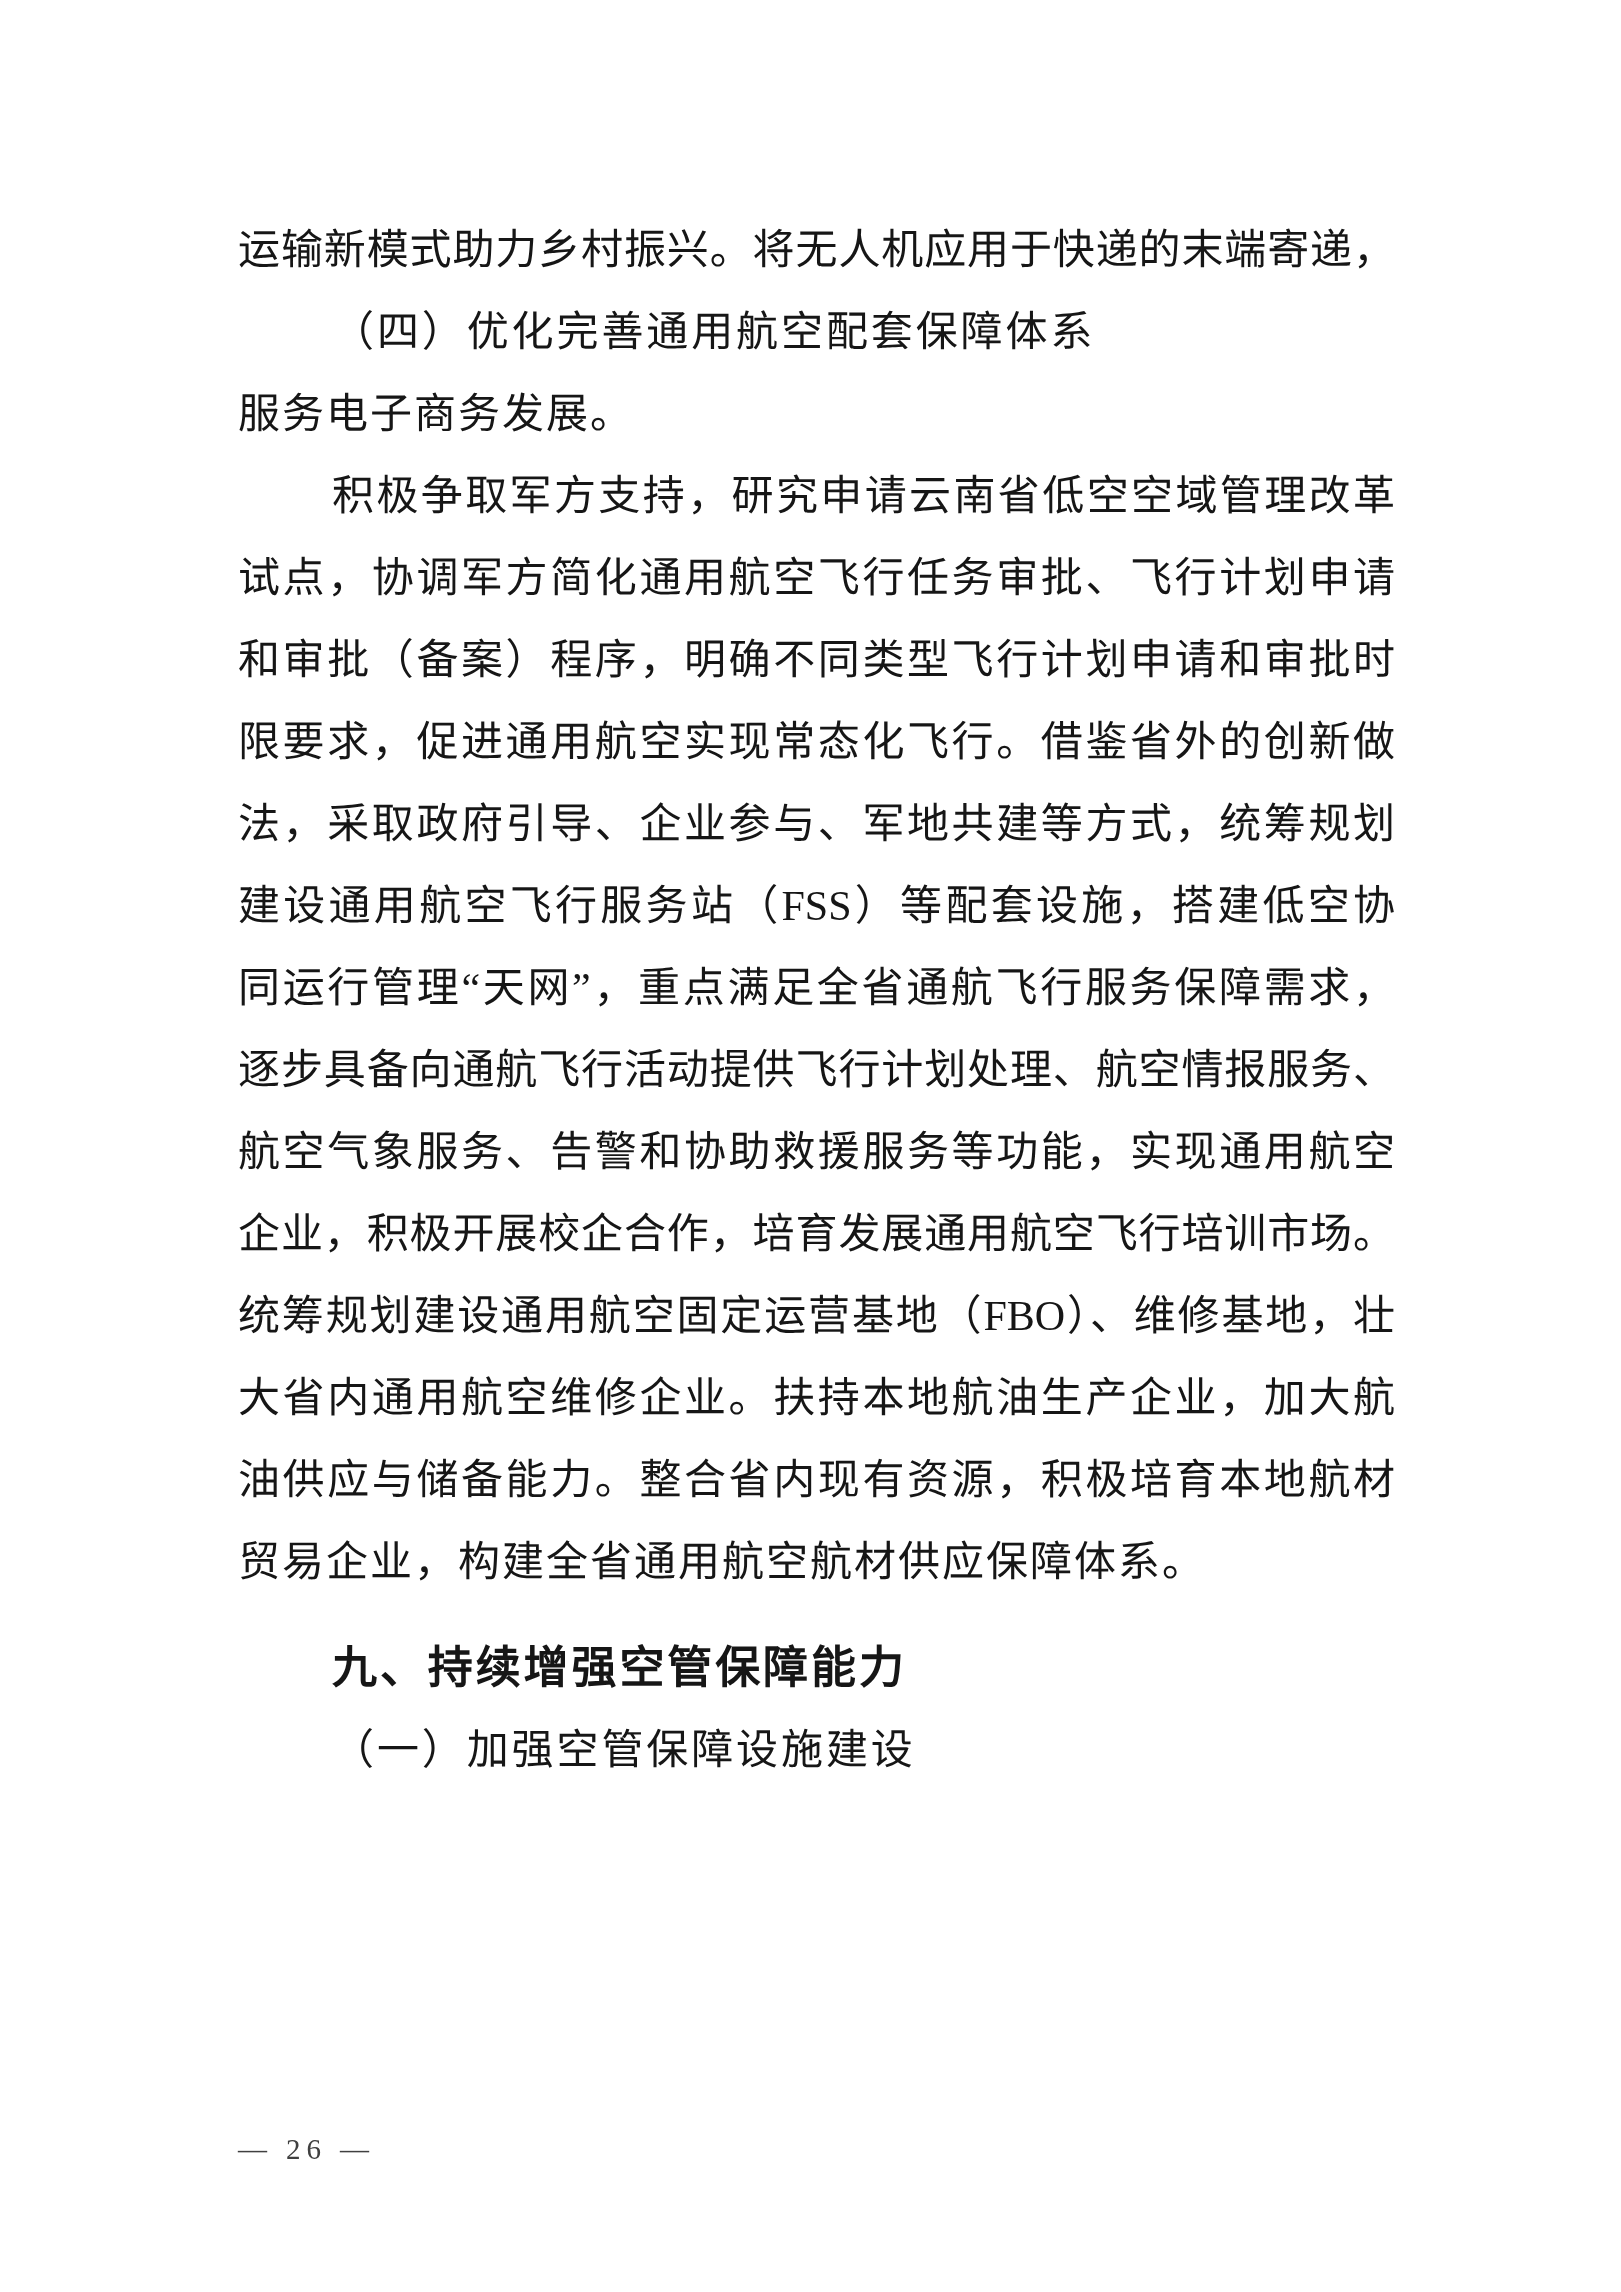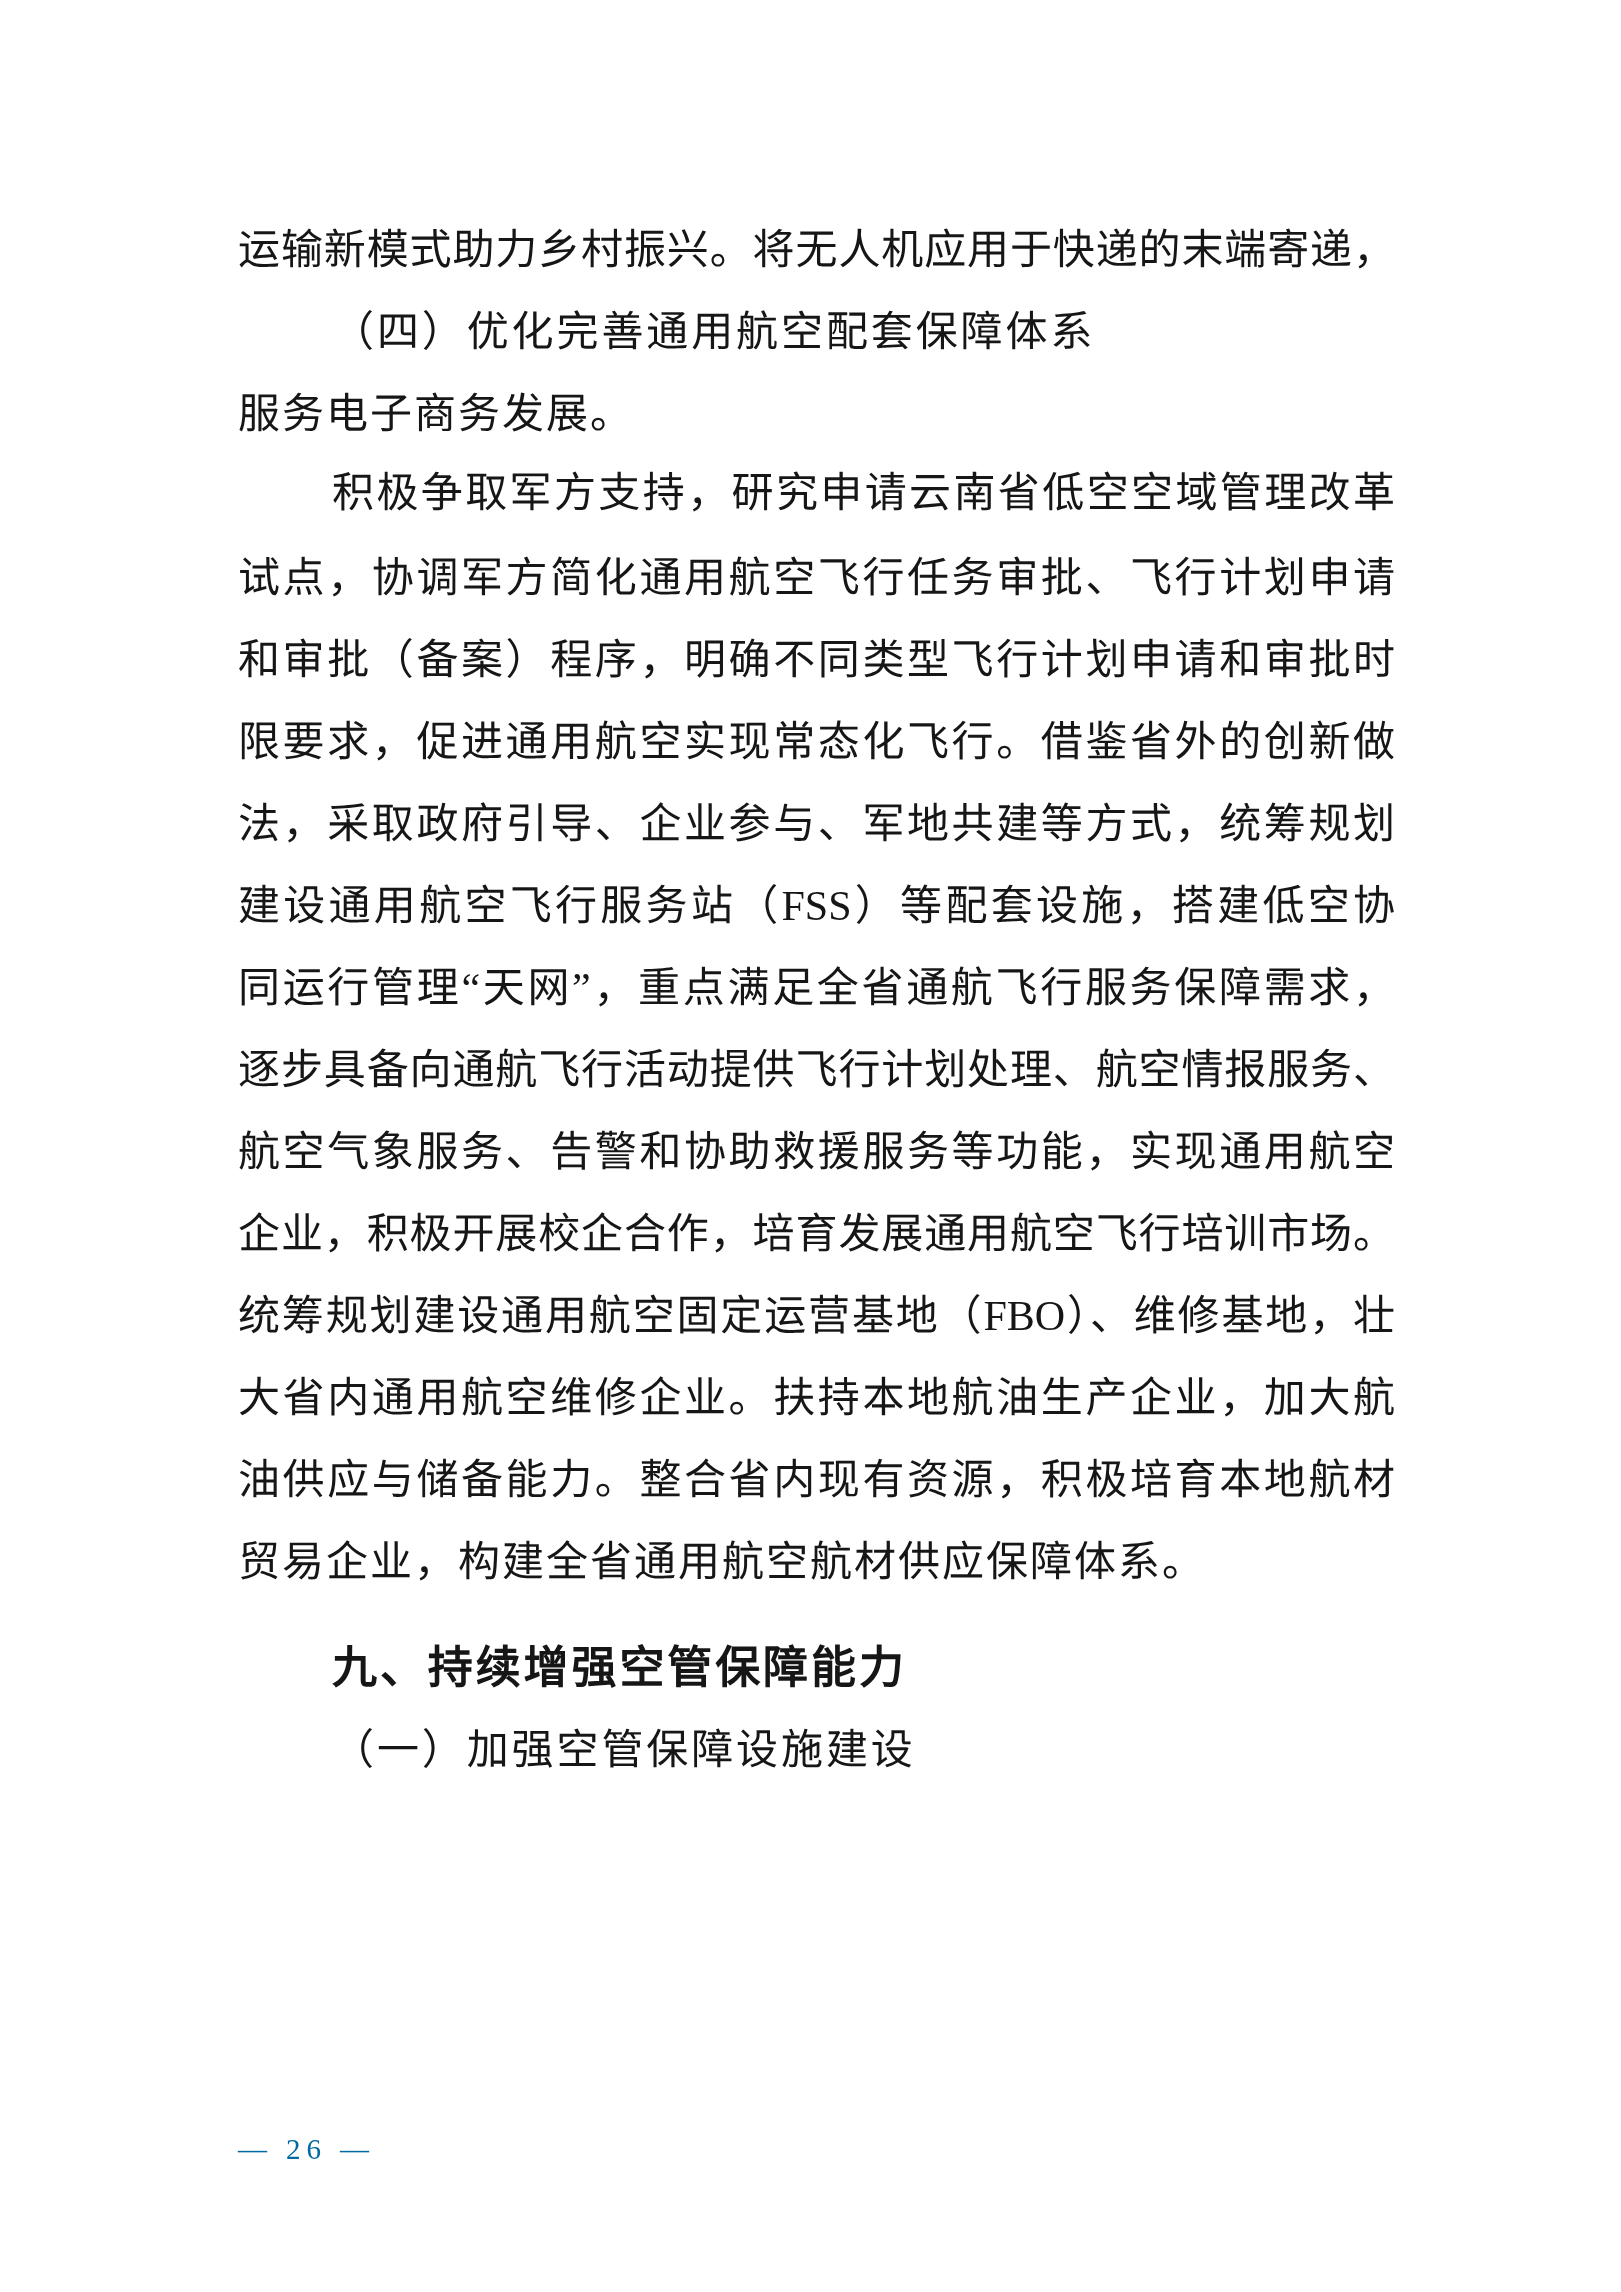--- a/index.html
+++ b/index.html
@@ -31,21 +31,20 @@
     font-family: "Liberation Serif", "DejaVu Serif", serif;
   }
   .line.justify {
     white-space: normal;
     letter-spacing: 0;
     text-align: justify;
     text-align-last: justify;
   }
   .line.indent {
     text-indent: 94px;
-    font-family: Liberation Mono, monospace;
   }
   .line.kaiti {
     
     font-family: "Liberation Serif", "DejaVu Serif", serif;
     letter-spacing: 2.9px;
   }
   .line.heading {
     
     font-family: "Liberation Sans", "DejaVu Sans", sans-serif;
     font-weight: 700;
@@ -56,21 +55,21 @@
     margin-top: 23.5px;
   }
   .page-number {
     position: absolute;
     left: 238px;
     top: 2125px;
     height: 49px;
     line-height: 49px;
     font-size: 29px;
     letter-spacing: 5.9px;
-    color: #0369a1;
+    color: #404040;
     font-family: "Liberation Serif", "DejaVu Serif", serif;
   }
 </style>
 </head>
 <body>
 
 <div class="page">
   <div class="text-block" id="lines-container">
       <div class="line justify">运输新模式助力乡村振兴。将无人机应用于快递的末端寄递，</div>
       <div class="line kaiti indent">（四）优化完善通用航空配套保障体系</div>

